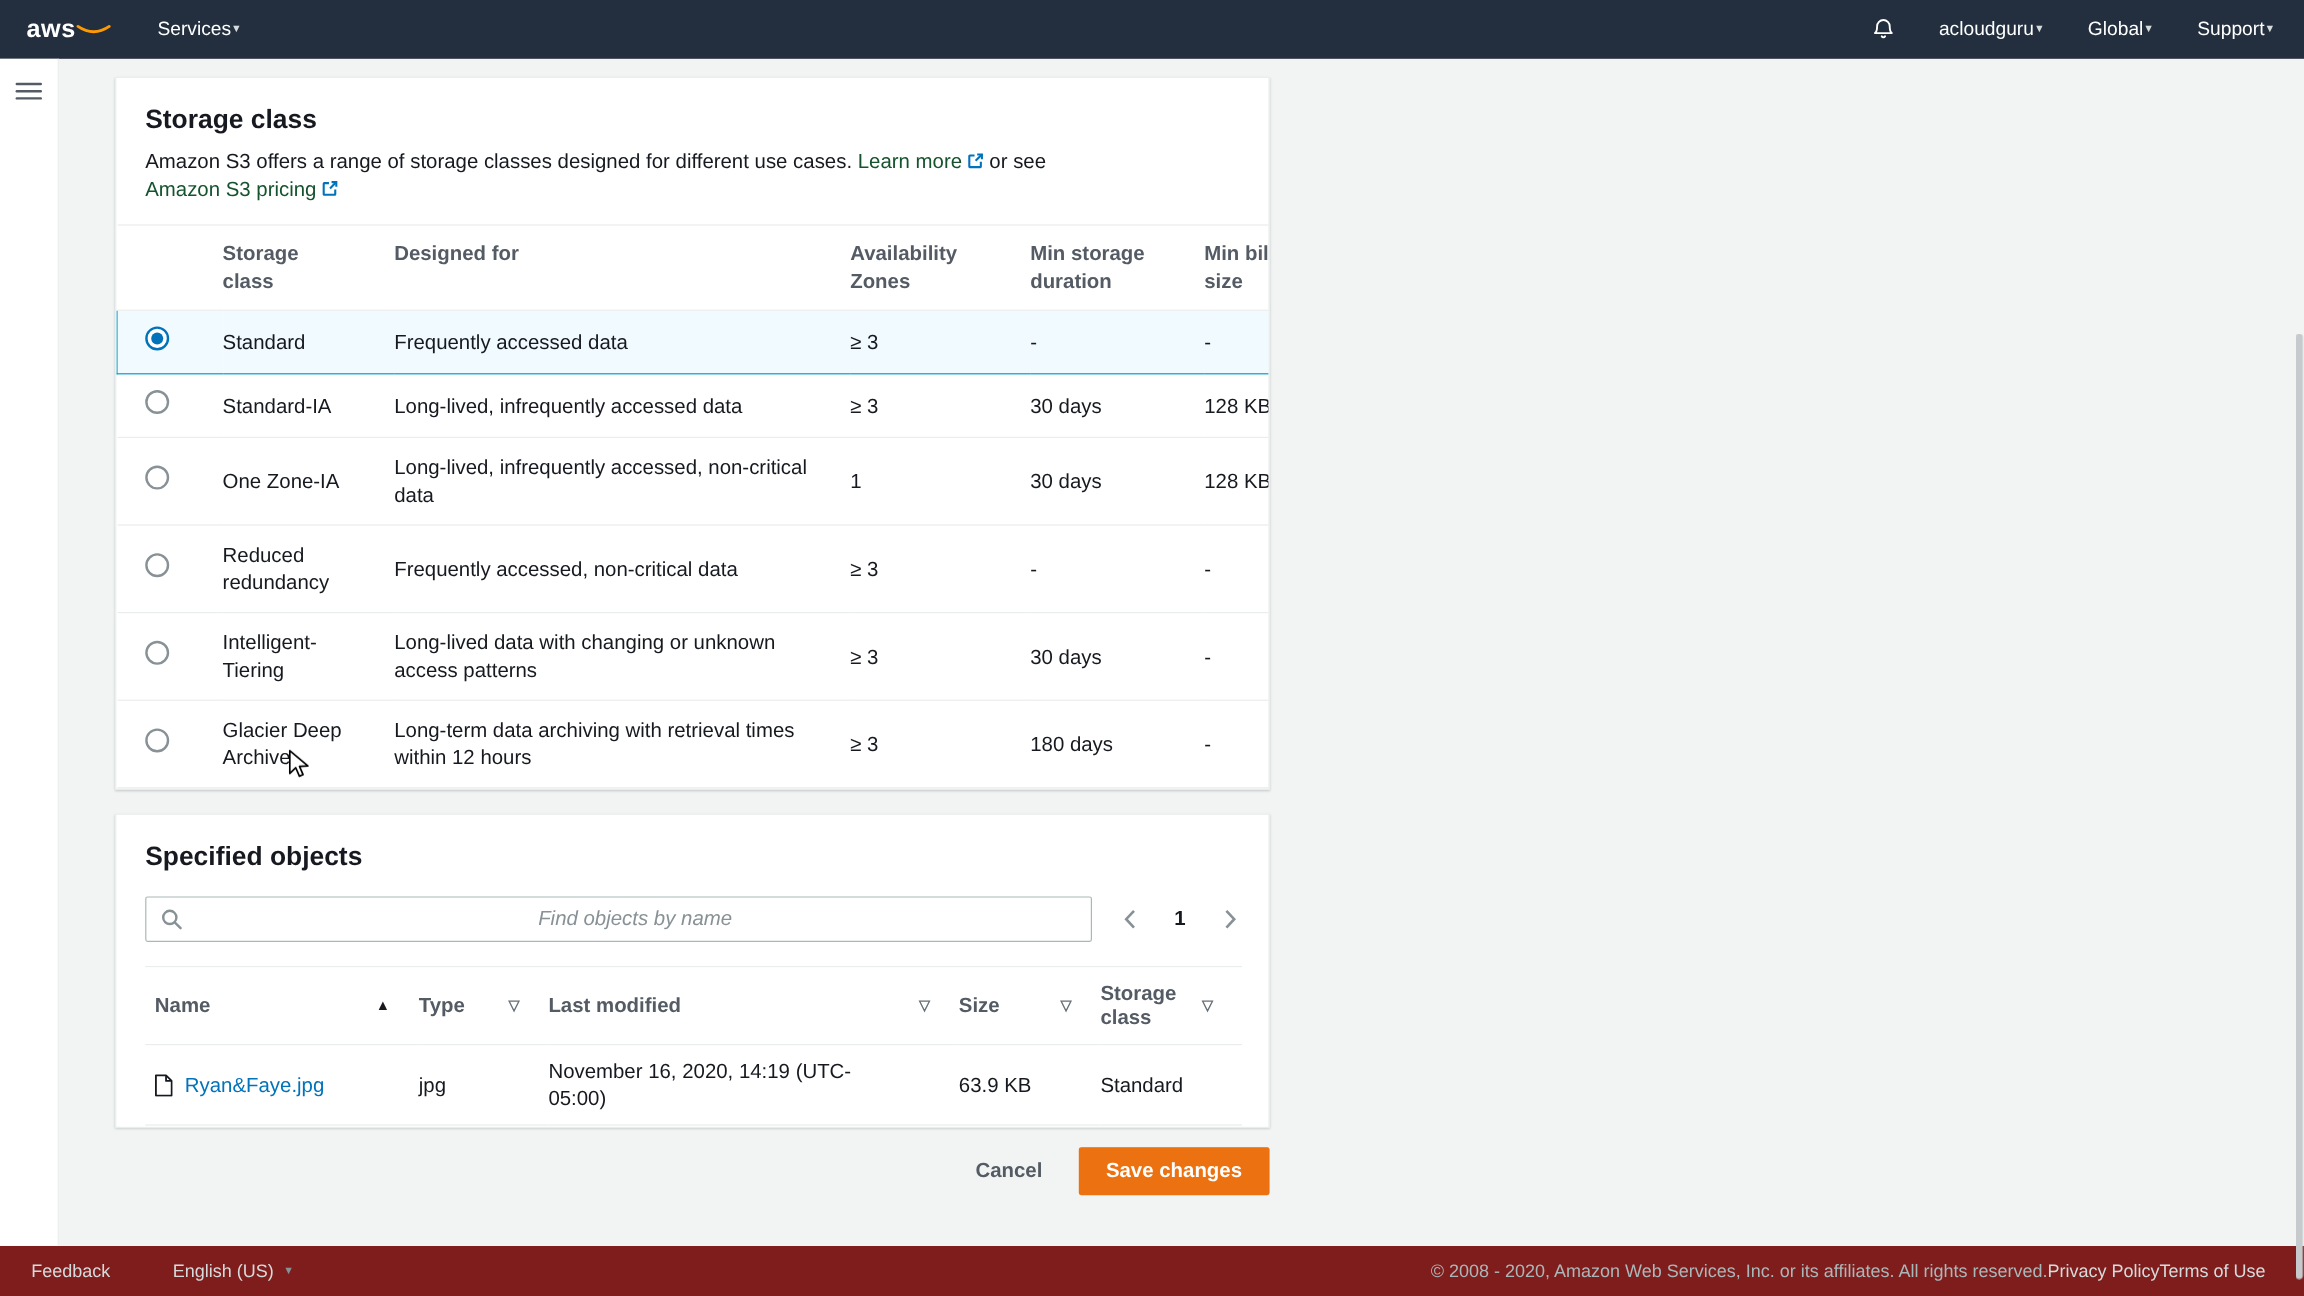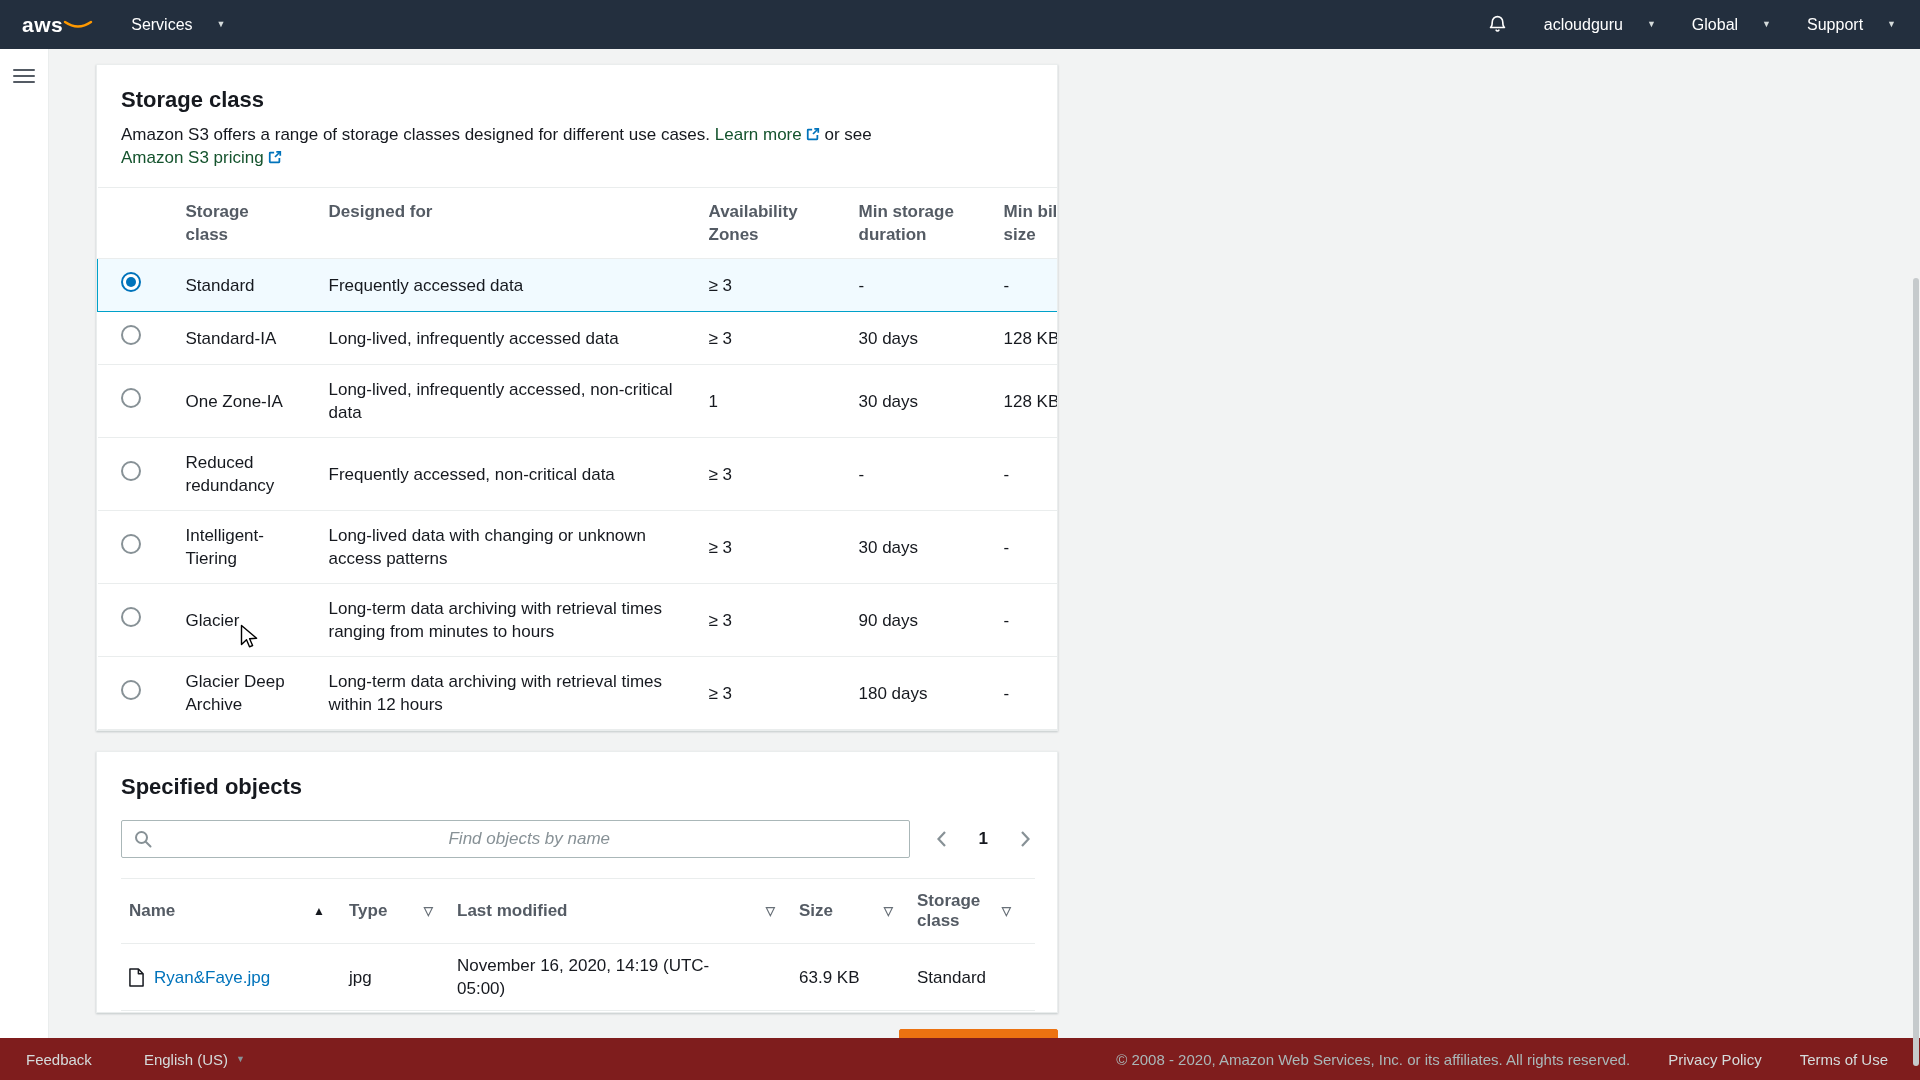--- a/index.html
+++ b/index.html
@@ -11,21 +11,21 @@
     background:#f2f3f3; color:#16191f;
   }
 
   
   .topbar {
     height:49px; background:#232f3e; color:#fff;
     display:flex; align-items:center; padding:0 24px 0 22px;
   }
   .logo { display:flex; flex-direction:row; align-items:center; margin-right:38px; cursor:pointer; }
   .logo-text { font-weight:bold; font-size:21px; line-height:17px; letter-spacing:.5px; }
-  .nav-item { display:flex; align-items:center; gap:24px; font-size:16px; cursor:pointer; white-space:nowrap; }
+  .nav-item { display:flex; align-items:center; gap:0; font-size:16px; cursor:pointer; white-space:nowrap; }
   .caret { font-size:9px; color:#d5dbdb; line-height:1; }
   .topbar-right { margin-left:auto; display:flex; align-items:center; gap:36px; }
   .bell { display:flex; cursor:pointer; }
 
   
   .layout { display:flex; height:989px; }
   .sidenav { width:49px; background:#fff; border-right:1px solid #eaeded; padding-top:16px;
              display:flex; justify-content:center; align-items:flex-start; }
   .hamburger { width:22px; cursor:pointer; }
   .hamburger .bar { height:2px; background:#545b64; margin:4px 0; border-radius:1px; }
@@ -104,21 +104,21 @@
               padding:9px 22px; border-radius:2px; font-family:inherit; cursor:pointer; }
 
   
   .footer {
     position:fixed; left:0; bottom:0; width:1920px; height:42px; background:#7f1d1d;
     display:flex; align-items:center; padding:0 32px 0 26px; font-size:15px; color:#d5dbdb;
   }
   .footer-item { cursor:pointer; white-space:nowrap; }
   .footer-lang { margin-left:52px; display:flex; align-items:center; gap:8px; }
   .footer .caret { color:#879196; }
-  .footer-right { margin-left:auto; display:flex; align-items:flex-start; gap:38px; }
+  .footer-right { margin-left:auto; display:flex; align-items:flex-start; }
   .copyright { color:#aab7b8; cursor:default; }
 
   
   .cursor { position:fixed; left:240px; top:624px; z-index:60; pointer-events:none; }
   .scroll-thumb { position:fixed; right:1px; top:278px; width:6px; height:788px;
                   background:#c6cacc; border-radius:3px; cursor:pointer; z-index:55; }
 </style>
 </head>
 <body>
 
@@ -236,28 +236,20 @@
             <td>≥ 3</td>
             <td>-</td>
             <td>-</td>
           </tr>
           <tr>
             <td class="radio-col"><span class="radio"></span></td>
             <td>Intelligent-Tiering</td>
             <td>Long-lived data with changing or unknown access patterns</td>
             <td>≥ 3</td>
             <td>30 days</td>
-            <td>-</td>
-          </tr>
-          <tr>
-            <td class="radio-col"><span class="radio"></span></td>
-            <td>Glacier</td>
-            <td>Long-term data archiving with retrieval times ranging from minutes to hours</td>
-            <td>≥ 3</td>
-            <td>90 days</td>
             <td>-</td>
           </tr>
           <tr>
             <td class="radio-col"><span class="radio"></span></td>
             <td>Glacier Deep Archive</td>
             <td>Long-term data archiving with retrieval times within 12 hours</td>
             <td>≥ 3</td>
             <td>180 days</td>
             <td>-</td>
           </tr>

